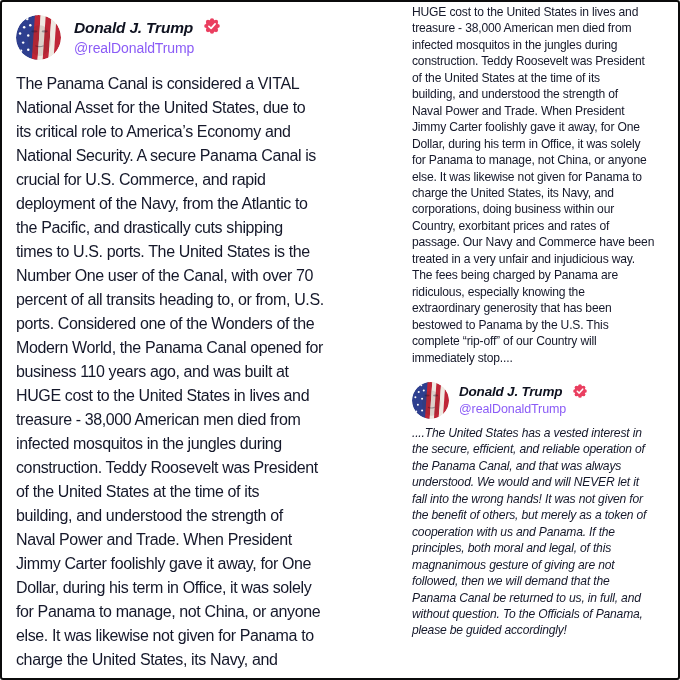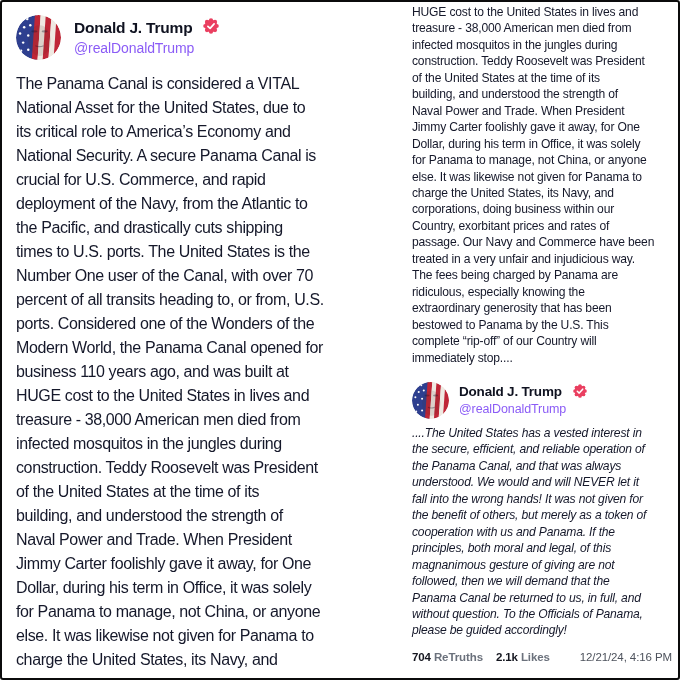--- a/index.html
+++ b/index.html
@@ -8,21 +8,21 @@
     background:#ffffff;border:2px solid #0b0b0c;border-radius:3px;
     font-family:"Liberation Sans",sans-serif;color:#181b26;overflow:hidden;
   }
   .post-header{position:absolute;display:flex;align-items:flex-start;}
   .hdr-left{left:14px;top:13px;gap:13px;}
   .hdr-right{left:410px;top:380px;gap:10px;}
   .avatar{border-radius:50%;overflow:hidden;flex:0 0 auto;display:block;}
   .av-lg{width:45px;height:45px;}
   .av-sm{width:37px;height:37px;}
   .name-block{display:flex;flex-direction:column;}
-  .name-row{display:flex;align-items:center;gap:11px;}
+  .name-row{display:flex;align-items:center;gap:11px;font-style:italic;}
   .author{font-weight:700;color:#0f1220;letter-spacing:-0.2px;}
   .hdr-left .author{font-size:15.5px;line-height:19px;padding-top:3px;}
   .hdr-right .author{font-size:13.5px;line-height:16px;padding-top:2px;}
   .handle{color:#8b5cf6;letter-spacing:-0.1px;}
   .hdr-left .handle{font-size:14px;margin-top:3px;}
   .hdr-right .handle{font-size:12.5px;margin-top:2px;}
   .badge{display:block;flex:0 0 auto;}
   .prewrap{white-space:pre-line;}
   .body-left{
     position:absolute;left:14px;top:70px;width:382px;
@@ -220,23 +220,14 @@
 fall into the wrong hands! It was not given for
 the benefit of others, but merely as a token of
 cooperation with us and Panama. If the
 principles, both moral and legal, of this
 magnanimous gesture of giving are not
 followed, then we will demand that the
 Panama Canal be returned to us, in full, and
 without question. To the Officials of Panama,
 please be guided accordingly!</div>
 
-  <div class="footer">
-    <span>
-      <span class="count">704</span><span class="count-label">ReTruths</span>
-    </span>
-    <span class="likes-group">
-      <span class="count">2.1k</span><span class="count-label">Likes</span>
-    </span>
-    <span class="timestamp">12/21/24, 4:16 PM</span>
-  </div>
 
 </div>
 
 </body></html>

